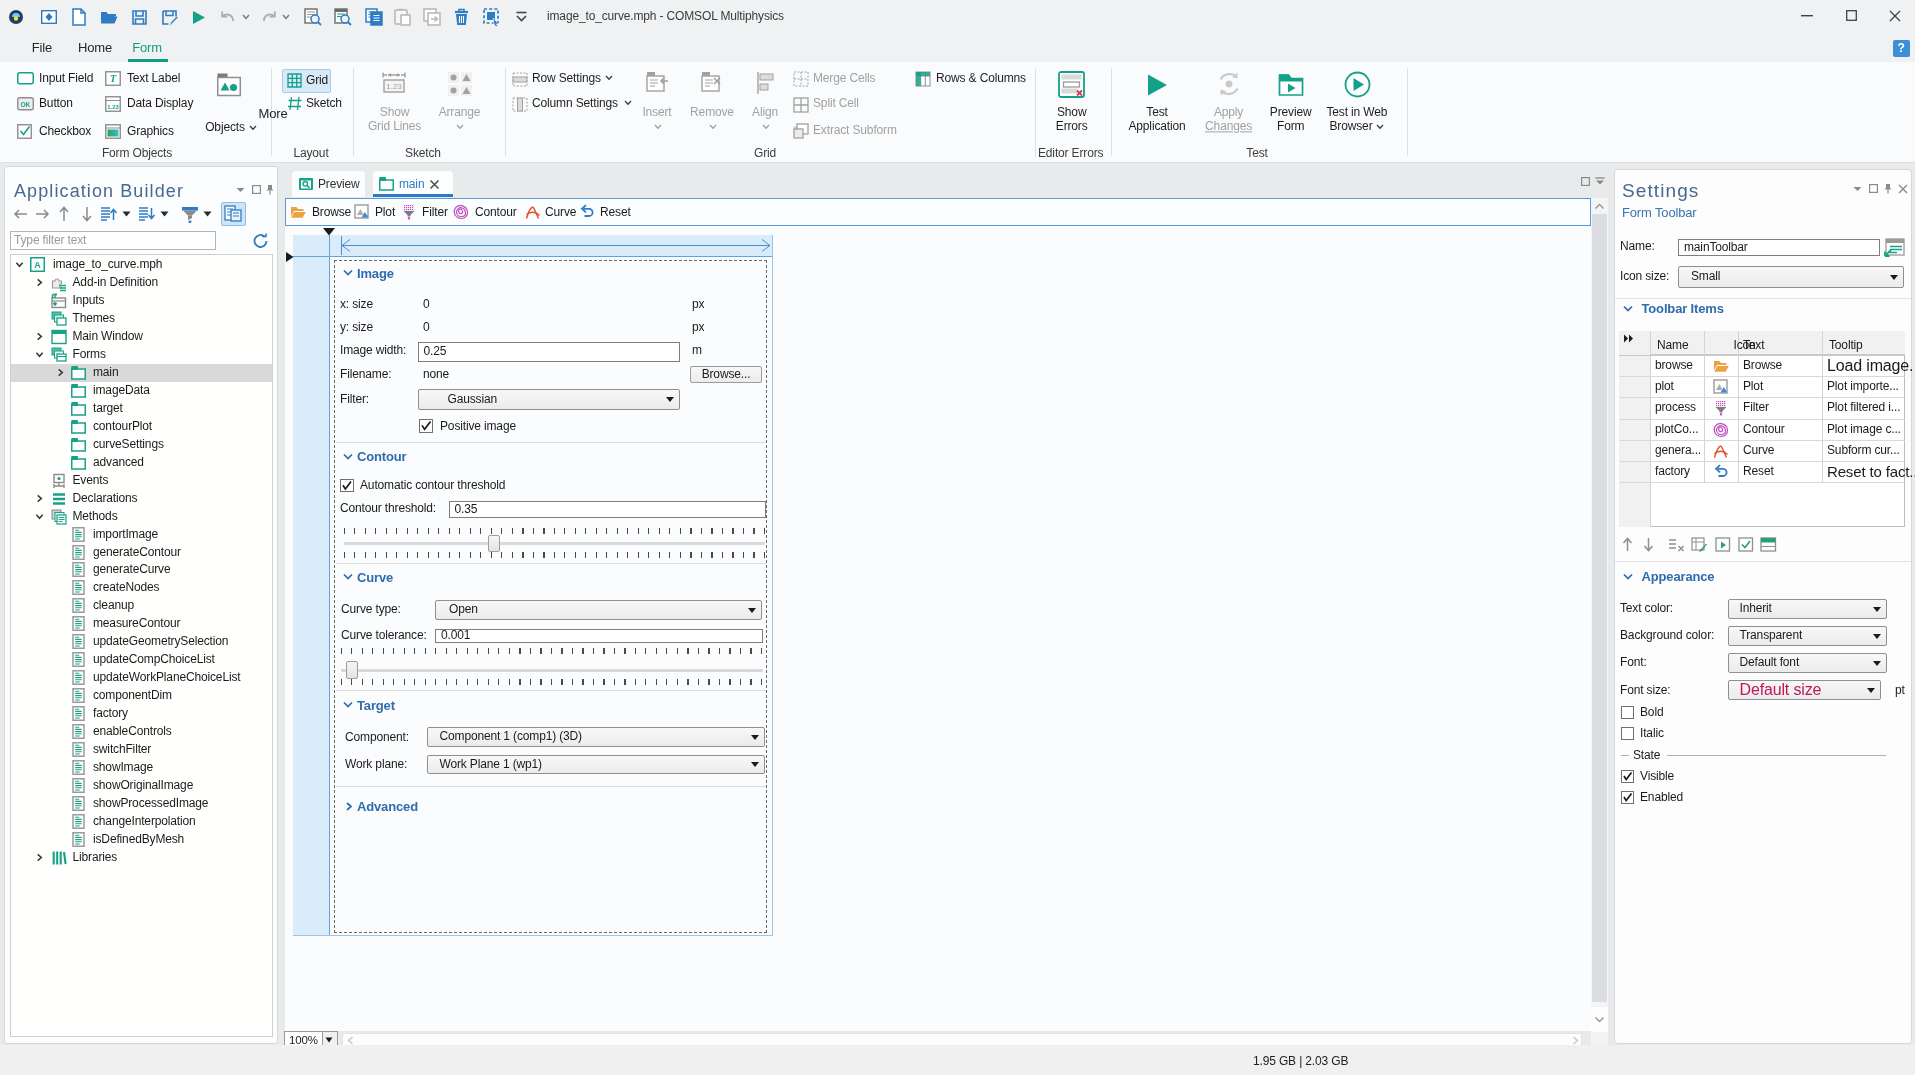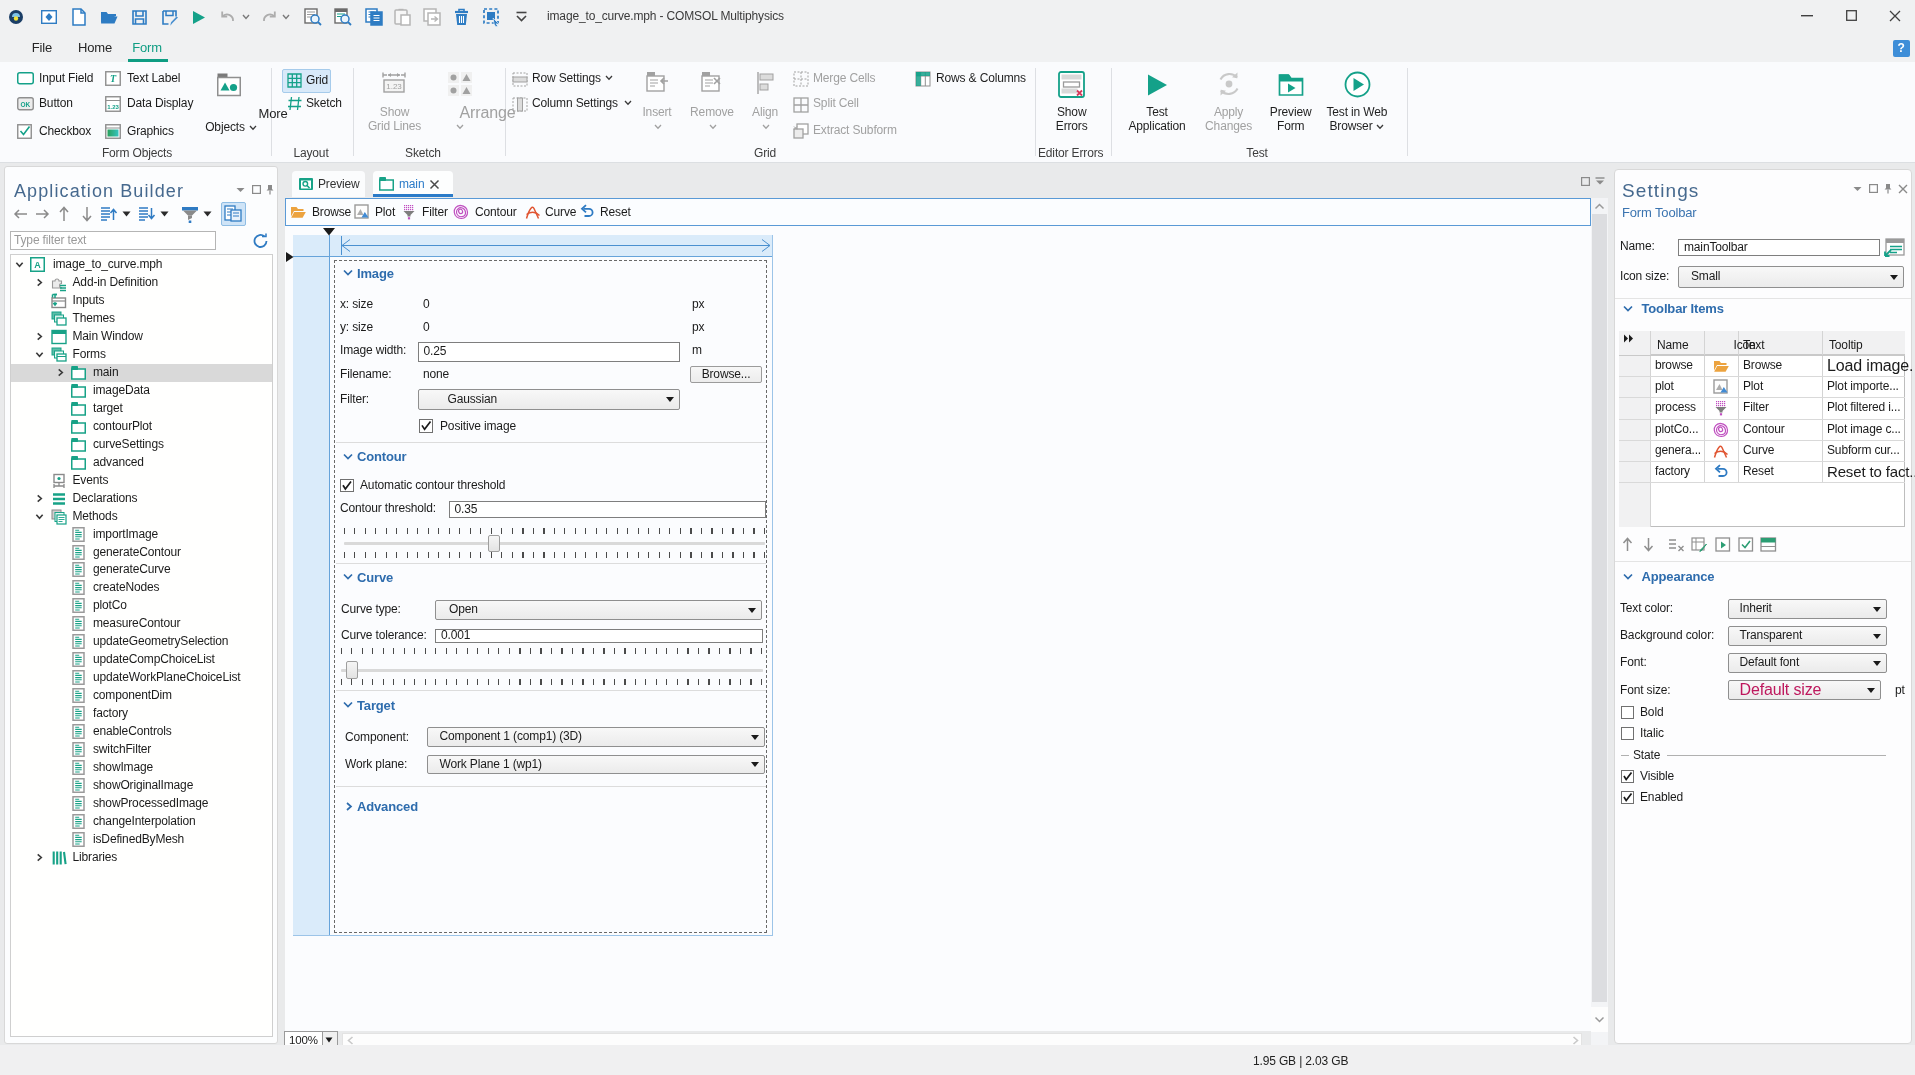--- a/index.html
+++ b/index.html
@@ -180,21 +180,21 @@
 <svg class="a" style="left:447px;top:71px" width="26" height="26" viewBox="0 0 26 26">
     <rect x="1" y="1" width="11" height="11" fill="#f0f0f0"></rect>
     <rect x="14" y="1" width="11" height="11" fill="#f0f0f0"></rect>
     <rect x="1" y="14" width="11" height="11" fill="#f0f0f0"></rect>
     <rect x="14" y="14" width="11" height="11" fill="#f0f0f0"></rect>
     <circle cx="6.5" cy="6.5" r="3" fill="#a1a1a1"></circle>
     <path d="M19.5 3 l4 7 h-8 Z" fill="#a1a1a1"></path>
     <circle cx="6.5" cy="19.5" r="3" fill="#a1a1a1"></circle>
     <path d="M19.5 16 l4 7 h-8 Z" fill="#a1a1a1"></path>
   </svg>
-<div class="tx" style="left:459.5px;top:112.5px;font-size:16px;color:#a1a1a1;transform:translate(-50%,-50%);margin-left:28px;">Arrange</div>
+<div class="tx" style="left:459.5px;top:112.5px;font-size:12px;color:#a1a1a1;transform:translate(-50%,-50%);">Arrange</div>
 <svg class="a" style="left:456px;top:124px" width="8" height="6" viewBox="0 0 8 6">
     <path d="M1 1 L4 4.2 L7 1" stroke="#a1a1a1" stroke-width="1.3" fill="none"></path>
   </svg>
 <div class="tx" style="left:423px;top:154px;font-size:12px;color:#3d3d3d;transform:translate(-50%,-50%);">Sketch</div>
 <svg class="a" style="left:512px;top:71.5px" width="16" height="15" viewBox="0 0 16 15">
     <rect x="1" y="1" width="14" height="13" fill="none" stroke="#a1a1a1" stroke-dasharray="2 1.5"></rect>
     <rect x="1" y="5" width="14" height="5" fill="#dcdcdc" stroke="#a1a1a1"></rect>
   </svg>
 <div class="tx" style="left:532px;top:78.5px;font-size:12px;color:#1f1f1f;transform:translateY(-50%);">Row Settings</div>
 <svg class="a" style="left:605px;top:74.5px" width="8" height="6" viewBox="0 0 8 6">
@@ -277,21 +277,21 @@
 <div class="tx" style="left:1157px;top:113px;font-size:12px;color:#1f1f1f;transform:translate(-50%,-50%);">Test</div>
 <div class="tx" style="left:1157px;top:127px;font-size:12px;color:#1f1f1f;transform:translate(-50%,-50%);">Application</div>
 <svg class="a" style="left:1216px;top:71px" width="26" height="26" viewBox="0 0 26 26">
     <path d="M4.5 8.5 A10 10 0 0 1 21 6.5" fill="none" stroke="#c9c9c9" stroke-width="2.1"></path>
     <path d="M21.5 17.5 A10 10 0 0 1 5 19.5" fill="none" stroke="#c9c9c9" stroke-width="2.1"></path>
     <path d="M21.5 1.5 L21.3 7.2 L16 6.2 Z" fill="#c9c9c9"></path>
     <path d="M4.5 24.5 L4.7 18.8 L10 19.8 Z" fill="#c9c9c9"></path>
     <circle cx="13" cy="13" r="3.4" fill="#c9c9c9"></circle>
   </svg>
 <div class="tx" style="left:1228.6px;top:113px;font-size:12px;color:#a1a1a1;transform:translate(-50%,-50%);">Apply</div>
-<div class="tx" style="left:1228.6px;top:127px;font-size:12px;color:#a1a1a1;transform:translate(-50%,-50%);">Changes</div>
+<div class="tx" style="left:1228.6px;top:127px;font-size:12px;color:#a1a1a1;transform:translate(-50%,-50%);text-decoration:underline;">Changes</div>
 <svg class="a" style="left:1278px;top:72px" width="26" height="25" viewBox="0 0 26 25">
     <path d="M1.5 23 V3 h9 l2.5 3.5 H24.5 V23 Z" fill="#fff" stroke="#14a189" stroke-width="1.7"></path>
     <path d="M1.5 23 V3 h9 l2.5 3.5 H24.5 V9 H1.5" fill="#14a189" stroke="#14a189"></path>
     <path d="M10 11.5 L17.5 16 L10 20.5 Z" fill="#14a189"></path>
   </svg>
 <div class="tx" style="left:1290.7px;top:113px;font-size:12px;color:#1f1f1f;transform:translate(-50%,-50%);">Preview</div>
 <div class="tx" style="left:1290.7px;top:127px;font-size:12px;color:#1f1f1f;transform:translate(-50%,-50%);">Form</div>
 <svg class="a" style="left:1344px;top:71px" width="27" height="27" viewBox="0 0 27 27">
     <circle cx="13.5" cy="13.5" r="12" fill="#fff" stroke="#14a189" stroke-width="1.8"></circle>
     <path d="M9.5 7 L20 13.5 L9.5 20 Z" fill="#14a189"></path>
@@ -485,21 +485,21 @@
 <div class="tx" style="left:93px;top:570.49px;font-size:12px;color:#1b1b1b;transform:translateY(-50%);">generateCurve</div>
 <svg class="a" style="left:71px;top:580.46px" width="15" height="15" viewBox="0 0 15 15">
     <rect x="2" y="0.75" width="11" height="13.5" fill="#fff" stroke="#9a9a9a" stroke-width="1.5"></rect>
     <path d="M4.2 3.2 h4 M4.2 5.4 h6.5 M4.2 7.6 h6.5 M4.2 9.8 h6.5 M4.2 12 h4.5" stroke="#1aa287" stroke-width="1.1"></path>
   </svg>
 <div class="tx" style="left:93px;top:588.46px;font-size:12px;color:#1b1b1b;transform:translateY(-50%);">createNodes</div>
 <svg class="a" style="left:71px;top:598.43px" width="15" height="15" viewBox="0 0 15 15">
     <rect x="2" y="0.75" width="11" height="13.5" fill="#fff" stroke="#9a9a9a" stroke-width="1.5"></rect>
     <path d="M4.2 3.2 h4 M4.2 5.4 h6.5 M4.2 7.6 h6.5 M4.2 9.8 h6.5 M4.2 12 h4.5" stroke="#1aa287" stroke-width="1.1"></path>
   </svg>
-<div class="tx" style="left:93px;top:606.43px;font-size:12px;color:#1b1b1b;transform:translateY(-50%);">plotCo</div>
+<div class="tx" style="left:93px;top:606.43px;font-size:12px;color:#1b1b1b;transform:translateY(-50%);">cleanup</div>
 <svg class="a" style="left:71px;top:616.4px" width="15" height="15" viewBox="0 0 15 15">
     <rect x="2" y="0.75" width="11" height="13.5" fill="#fff" stroke="#9a9a9a" stroke-width="1.5"></rect>
     <path d="M4.2 3.2 h4 M4.2 5.4 h6.5 M4.2 7.6 h6.5 M4.2 9.8 h6.5 M4.2 12 h4.5" stroke="#1aa287" stroke-width="1.1"></path>
   </svg>
 <div class="tx" style="left:93px;top:624.4px;font-size:12px;color:#1b1b1b;transform:translateY(-50%);">measureContour</div>
 <svg class="a" style="left:71px;top:634.37px" width="15" height="15" viewBox="0 0 15 15">
     <rect x="2" y="0.75" width="11" height="13.5" fill="#fff" stroke="#9a9a9a" stroke-width="1.5"></rect>
     <path d="M4.2 3.2 h4 M4.2 5.4 h6.5 M4.2 7.6 h6.5 M4.2 9.8 h6.5 M4.2 12 h4.5" stroke="#1aa287" stroke-width="1.1"></path>
   </svg>
 <div class="tx" style="left:93px;top:642.37px;font-size:12px;color:#1b1b1b;transform:translateY(-50%);">updateGeometrySelection</div>

